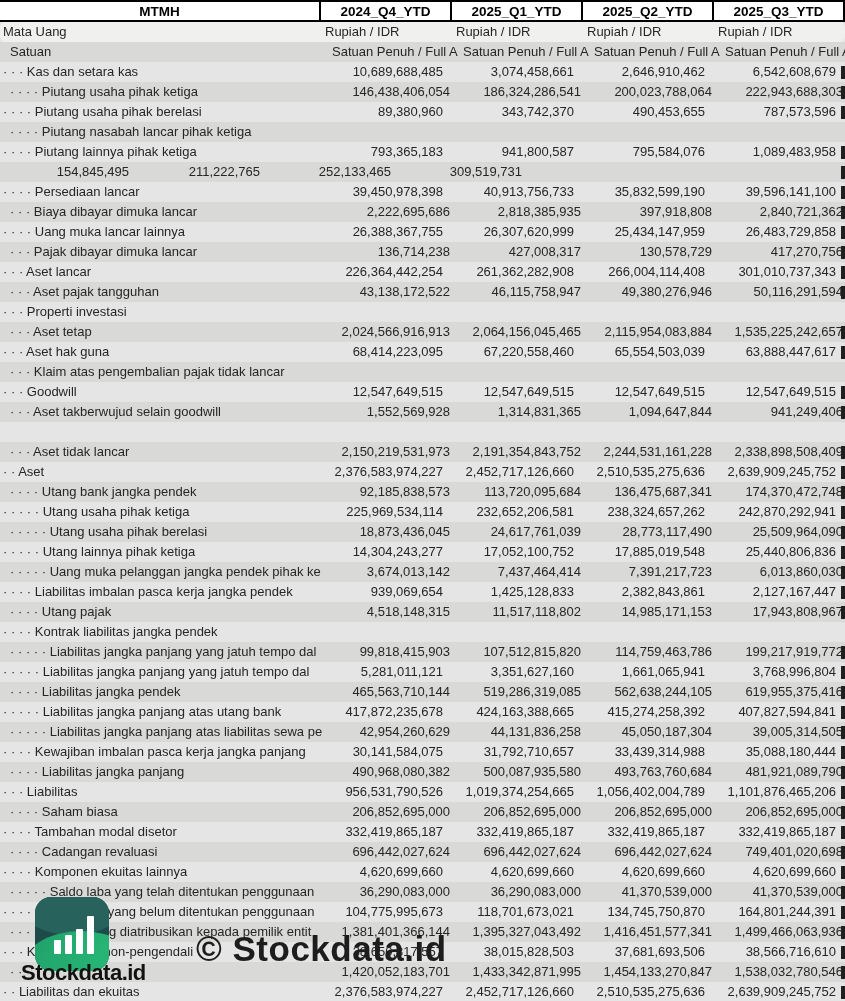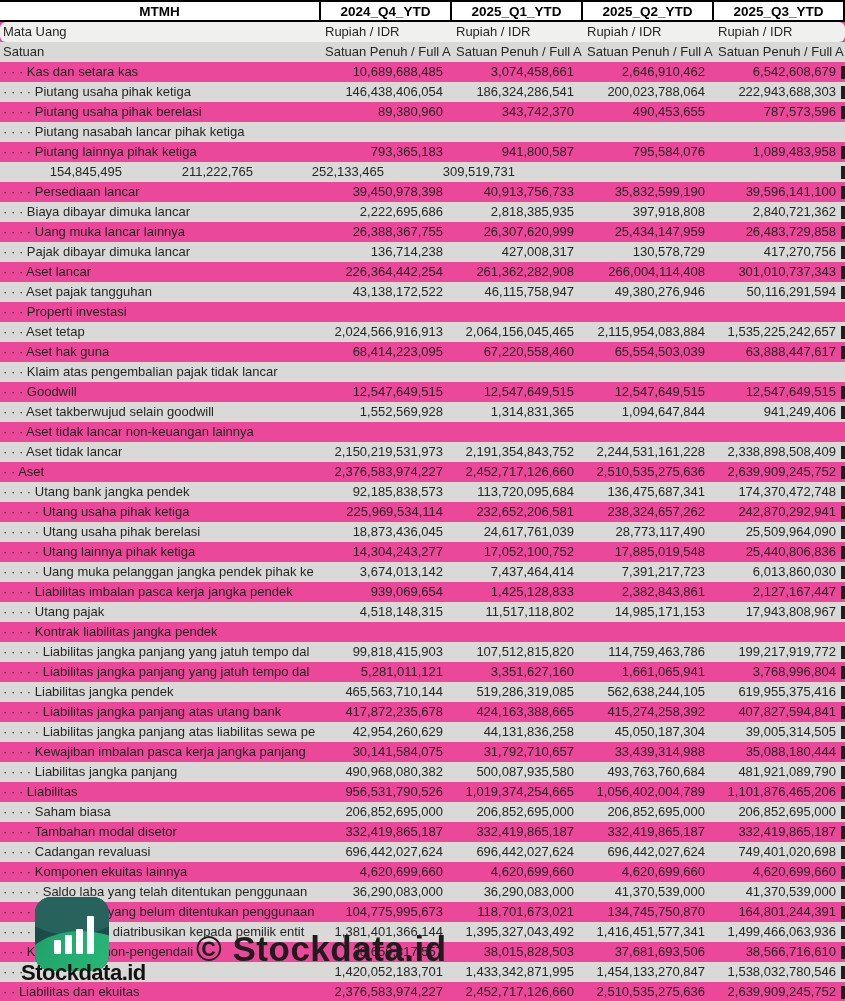--- a/index.html
+++ b/index.html
@@ -3,21 +3,21 @@
 <meta charset="utf-8">
 <style>
   html,body{margin:0;padding:0;background:#fff;}
   .sheet{
     position:relative;
     width:845px;height:1001px;
     overflow:hidden;
     font-family:"Liberation Sans","DejaVu Sans",sans-serif;
     font-size:13px;
     color:var(--text,#262626);
-    background:#ec4899;
+    background:#e5e5e5;
   }
   
   .hdr{
     display:flex;
     height:22px;
     box-sizing:border-box;
     border-top:2px solid #000;
     border-bottom:2px solid #000;
     background:#fff;
     font-weight:bold;
@@ -46,21 +46,21 @@
     padding-left:3px;
     overflow:hidden;
   }
   .row .val{
     width:131px;flex:none;
     box-sizing:border-box;
     overflow:hidden;
   }
   .meta .val{padding-left:4px;}
   .data .val{text-align:right;padding-right:9px;}
-  .band{background:var(--band,#d9d9d7);}
+  .band{background:var(--band,#d9d9d7);padding-left:7px;}
   .meta-light{background:var(--meta-light,#f0f0ee);border-radius:6px;}
   .sliver{
     position:absolute;
     right:0;top:4px;
     width:4px;height:13px;
     background:#1f1f1f;
   }
   
   .logo-box{
     position:absolute;
@@ -265,21 +265,20 @@
       </div>
       <div class="row data band">
         <div class="lbl">· · · Aset takberwujud selain goodwill</div>
         <div class="val">1,552,569,928</div>
         <div class="val">1,314,831,365</div>
         <div class="val">1,094,647,844</div>
         <div class="val">941,249,406</div>
         <span class="sliver"></span>
       </div>
       <div class="row data">
-        <div class="lbl">· · · Aset tidak lancar non-keuangan lainnya</div>
         <div class="val"></div>
         <div class="val"></div>
         <div class="val"></div>
         <div class="val"></div>
       </div>
       <div class="row data band">
         <div class="lbl">· · · Aset tidak lancar</div>
         <div class="val">2,150,219,531,973</div>
         <div class="val">2,191,354,843,752</div>
         <div class="val">2,244,531,161,228</div>

